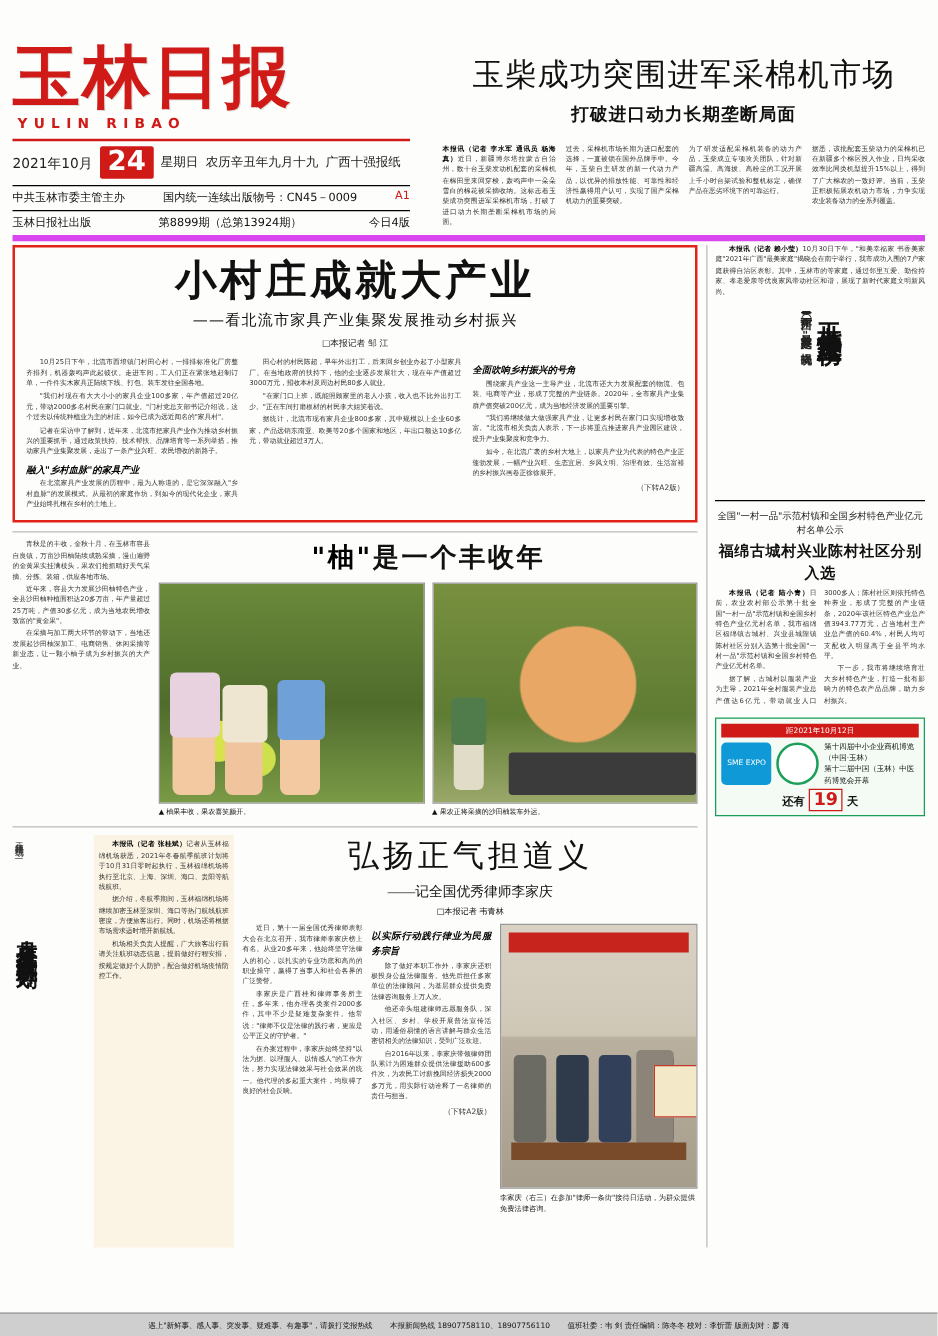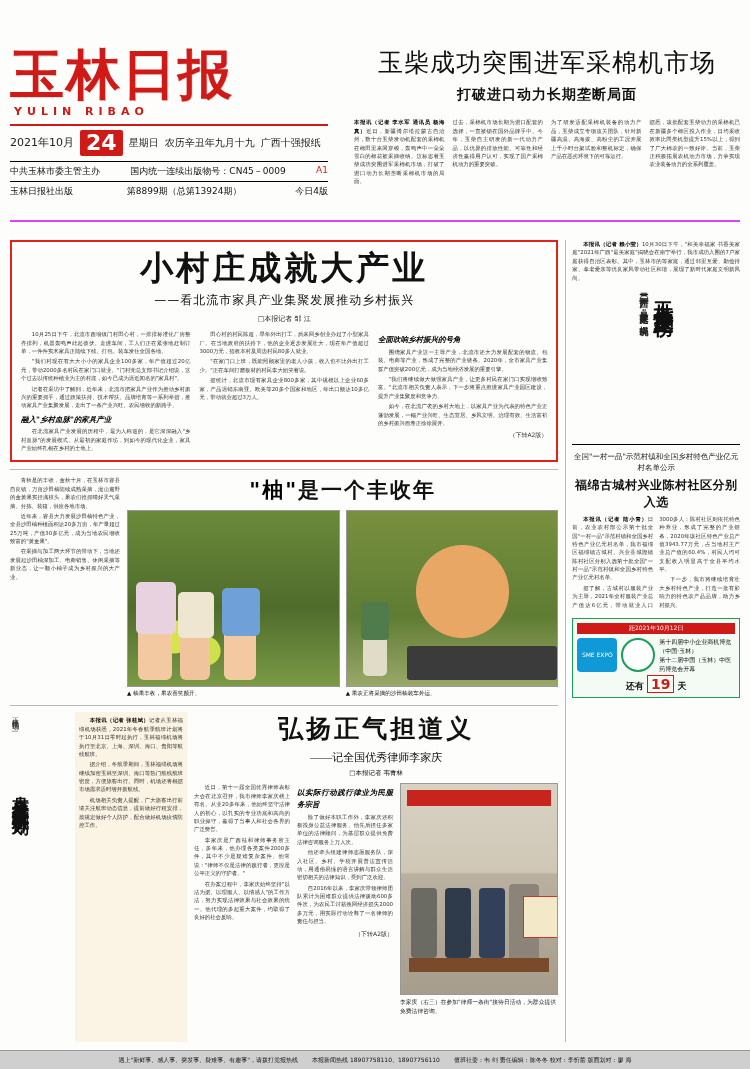--- a/index.html
+++ b/index.html
@@ -7,21 +7,21 @@
     width:750px;height:1069px;
     background:#fdfdfb;
     font-family:"DejaVu Sans","Liberation Sans",sans-serif;
     color:#111;
     overflow:hidden;
     position:relative;
   }
   .page{position:relative;width:750px;height:1069px;box-sizing:border-box;padding:8px 10px 0 10px;}
 
   
-  .masthead{display:flex;align-items:flex-start;height:180px;border-bottom:2px solid #d946ef;margin-top:32px;}
+  .masthead{display:flex;align-items:flex-end;height:180px;border-bottom:5px solid #d946ef;}
   .mh-left{width:330px;position:relative;}
   .logo{
     font-family:"DejaVu Serif","Liberation Serif",serif;
     font-weight:bold;color:#d01a17;font-size:54px;letter-spacing:2px;
     line-height:1.05;margin-top:6px;text-shadow:1px 1px 0 rgba(0,0,0,.12);
     white-space:nowrap;
   }
   .logo-pinyin{color:#d01a17;font-size:11px;letter-spacing:5px;margin:2px 0 0 4px;font-weight:bold;}
   .mh-rule{border-top:2px solid #d01a17;margin:6px 0 4px 0;width:318px;}
   .dateline{display:flex;align-items:center;font-size:10px;color:#222;gap:6px;}
@@ -44,21 +44,21 @@
   .mh-cols{display:flex;gap:8px;margin-top:9px;font-size:5.4px;line-height:1.55;color:#333;text-align:justify;}
   .mh-cols .c{flex:1;}
   .mh-cols .lead{font-weight:bold;color:#000;}
 
   
   .tiny{font-size:5.4px;line-height:1.55;text-align:justify;color:#333;}
   .tiny p{margin:0 0 2px 0;text-indent:2em;}
   .lead{font-weight:bold;color:#000;}
 
   
-  .body-grid{display:flex;gap:7px;margin-top:18px;}
+  .body-grid{display:flex;gap:7px;margin-top:3px;}
   .col-left{width:556px;}
   .col-right{width:170px;border-left:1px solid #bbb;padding-left:6px;}
 
   
   .redbox{border:2px solid #e2231a;padding:8px 9px 6px 9px;}
   .rb-title{
     font-family:"DejaVu Serif","Liberation Serif",serif;
     font-size:33px;font-weight:bold;text-align:center;letter-spacing:3px;line-height:1.1;
   }
   .rb-sub{font-size:12px;text-align:center;margin-top:6px;letter-spacing:1px;}
@@ -111,21 +111,21 @@
   .bt-vert{
     writing-mode:vertical-rl;text-orientation:upright;
     font-family:"DejaVu Serif","Liberation Serif",serif;
     font-size:17px;font-weight:bold;letter-spacing:2px;height:260px;
   }
   .bt-vert-small{writing-mode:vertical-rl;text-orientation:upright;font-size:7px;color:#333;height:70px;letter-spacing:1px;}
   .bt-col{width:112px;background:#fbf4e4;padding:4px;box-sizing:border-box;}
   .bt-main{flex:1;}
   .bt-title{
     font-family:"DejaVu Serif","Liberation Serif",serif;
-    font-size:25px;font-weight:bold;text-align:center;letter-spacing:3px;
+    font-size:25px;font-weight:normal;text-align:center;letter-spacing:3px;
   }
   .bt-sub{font-size:11px;text-align:center;margin-top:5px;font-family:Liberation Serif, serif;}
   .bt-byline{font-size:6.5px;text-align:center;margin:4px 0 5px 0;}
   .bt-photo{
     height:210px;border:1px solid #999;position:relative;overflow:hidden;
     background:linear-gradient(#d9d2c4,#cfc7b6 42%,#b9b0a0 43%,#a79d8c);
   }
   .bt-photo .banner{position:absolute;top:6px;left:6px;right:6px;height:16px;background:#c6241c;}
   .bt-cap{font-size:5.8px;margin-top:3px;color:#222;}
 

